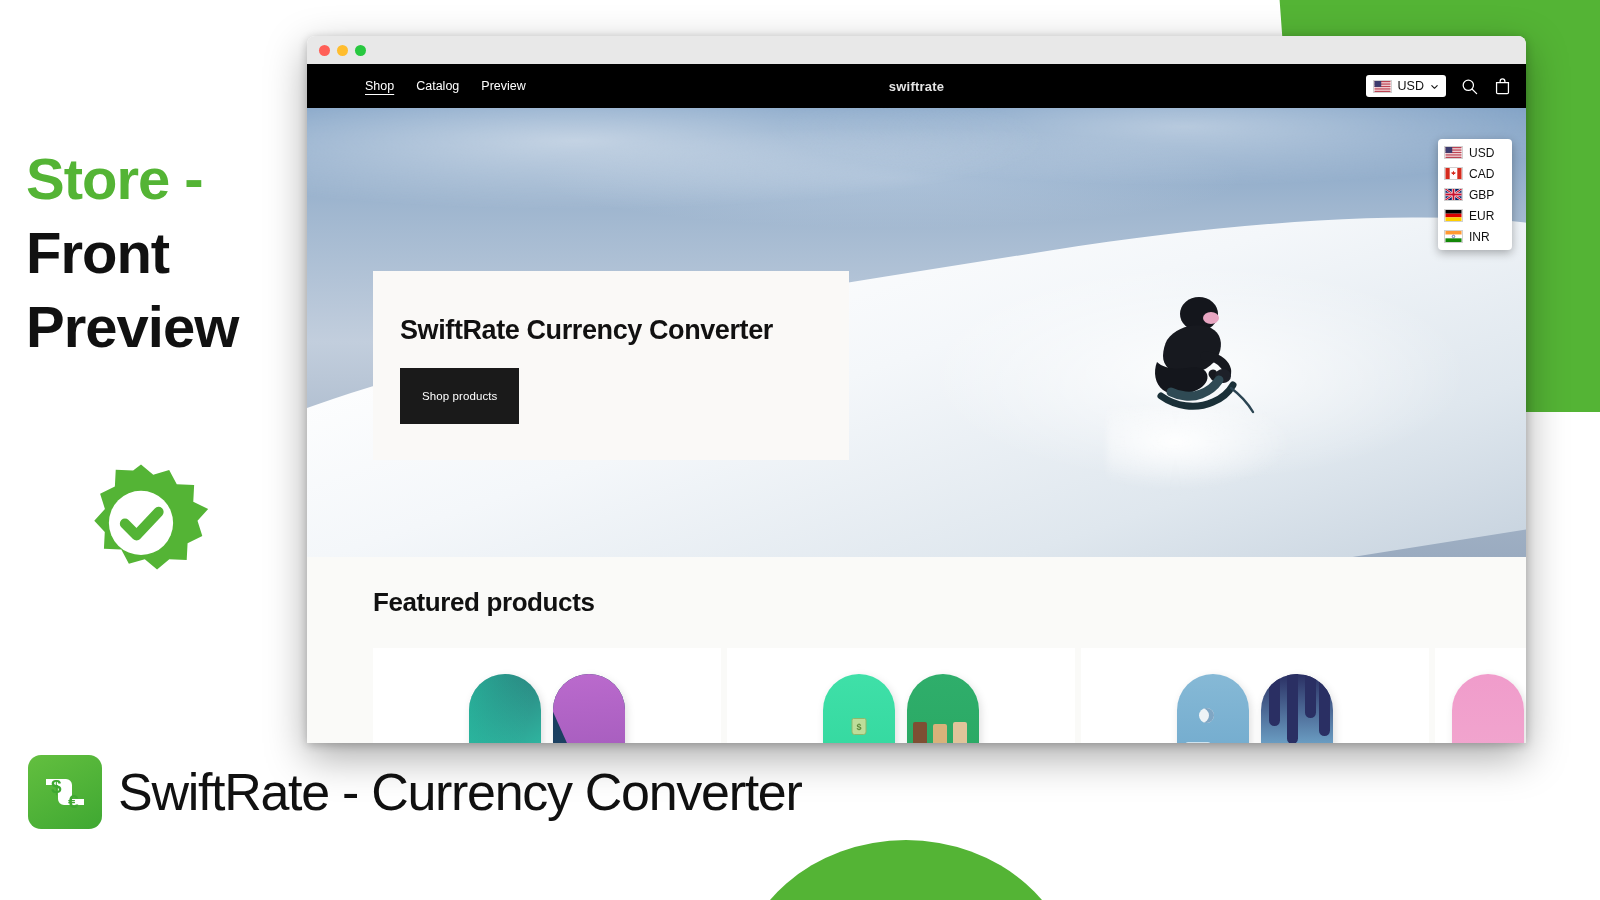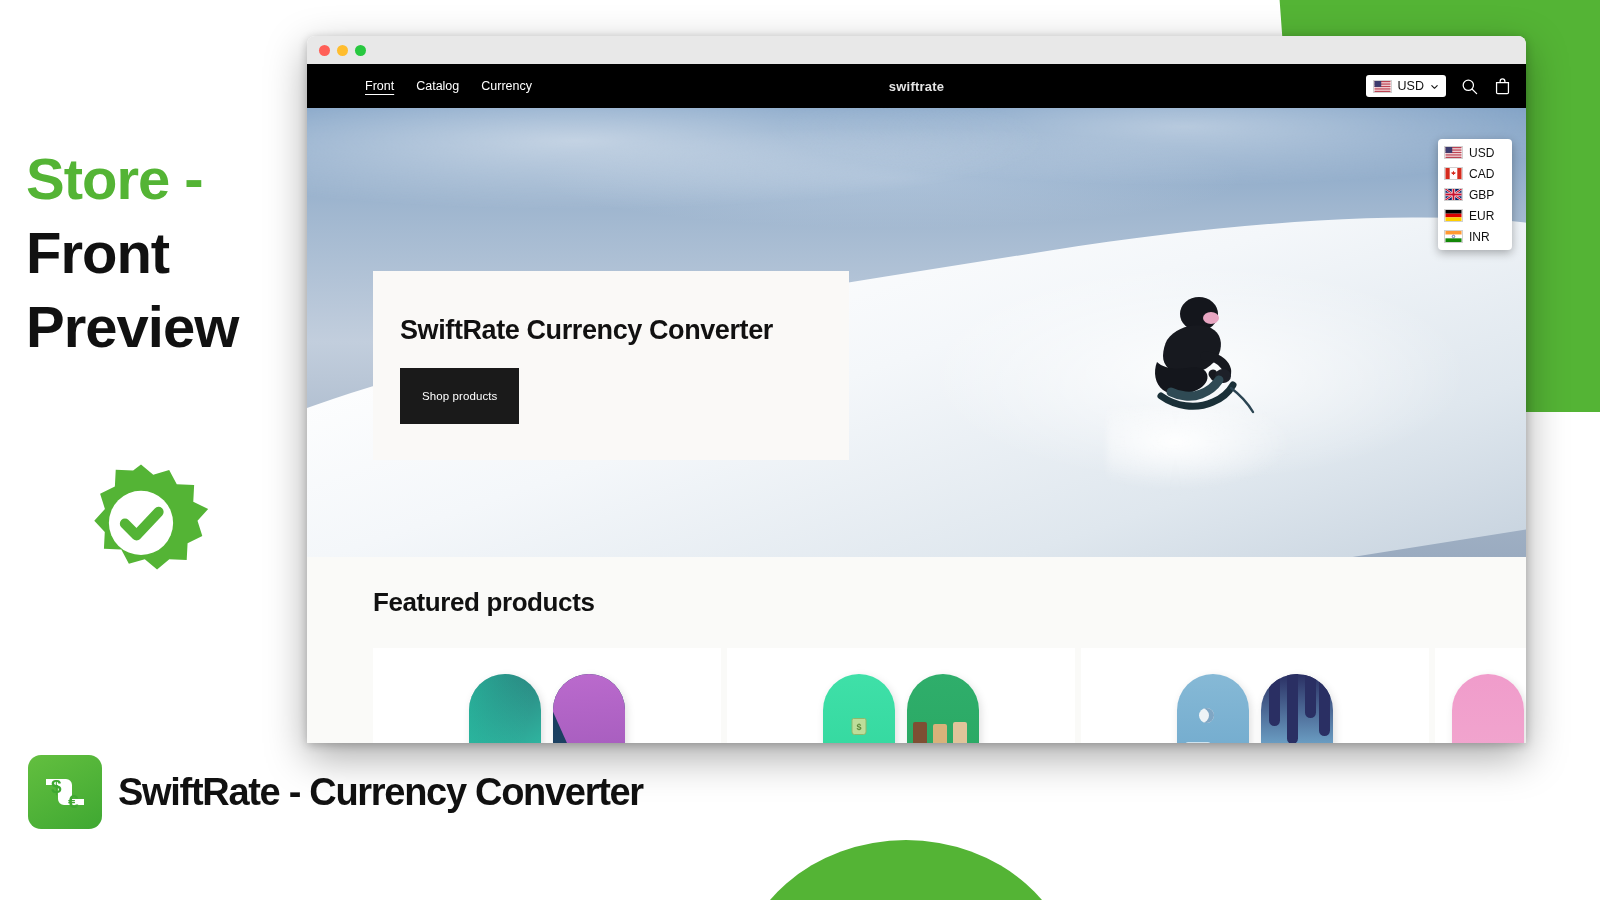--- a/index.html
+++ b/index.html
@@ -45,21 +45,21 @@
     display: flex; align-items: center; gap: 16px;
   }
   .app-icon {
     width: 74px; height: 74px; border-radius: 13px;
     background: linear-gradient(150deg, #63bf3f 0%, #3fa832 100%);
     display: flex; align-items: center; justify-content: center;
     flex: none;
   }
   .app-icon svg { display: block; }
   .banner-text {
-    font-size: 38px; font-weight: bold; color: #111111;
+    font-size: 52px; font-weight: normal; color: #111111;
     letter-spacing: -1.3px; white-space: nowrap;
   }
 
   
   .browser {
     position: absolute; left: 307px; top: 36px;
     width: 1219px; height: 707px;
     background: #ffffff;
     border-radius: 8px 8px 0 0;
     box-shadow: 0 14px 40px rgba(0,0,0,0.34), 0 2px 10px rgba(0,0,0,0.22);
@@ -284,23 +284,23 @@
   <div class="browser">
 
     <div class="titlebar">
       <span class="dot red"></span>
       <span class="dot yellow"></span>
       <span class="dot green"></span>
     </div>
 
     <div class="store-header">
       <nav class="nav">
-        <a class="nav-link active" href="#">Front</a>
+        <a class="nav-link active" href="#">Shop</a>
         <a class="nav-link" href="#">Catalog</a>
-        <a class="nav-link" href="#">Currency</a>
+        <a class="nav-link" href="#">Preview</a>
       </nav>
 
       <div class="store-logo">swiftrate</div>
 
       <div class="header-right">
         <button class="currency-btn">
           <svg class="flag" viewBox="0 0 19 13">
             <rect width="19" height="13" fill="#ffffff"></rect>
             <g fill="#b22234">
               <rect y="0" width="19" height="1"></rect>

